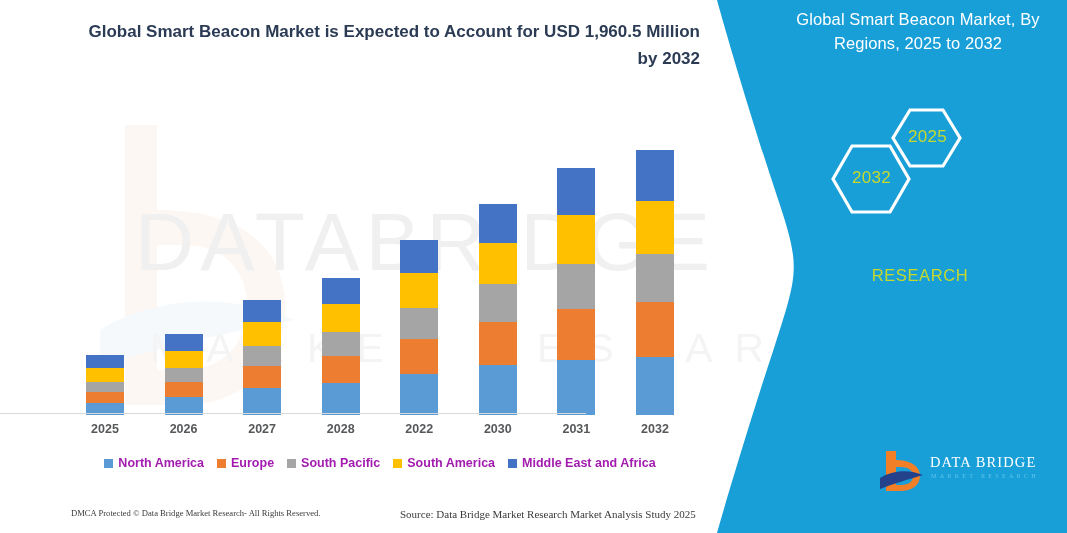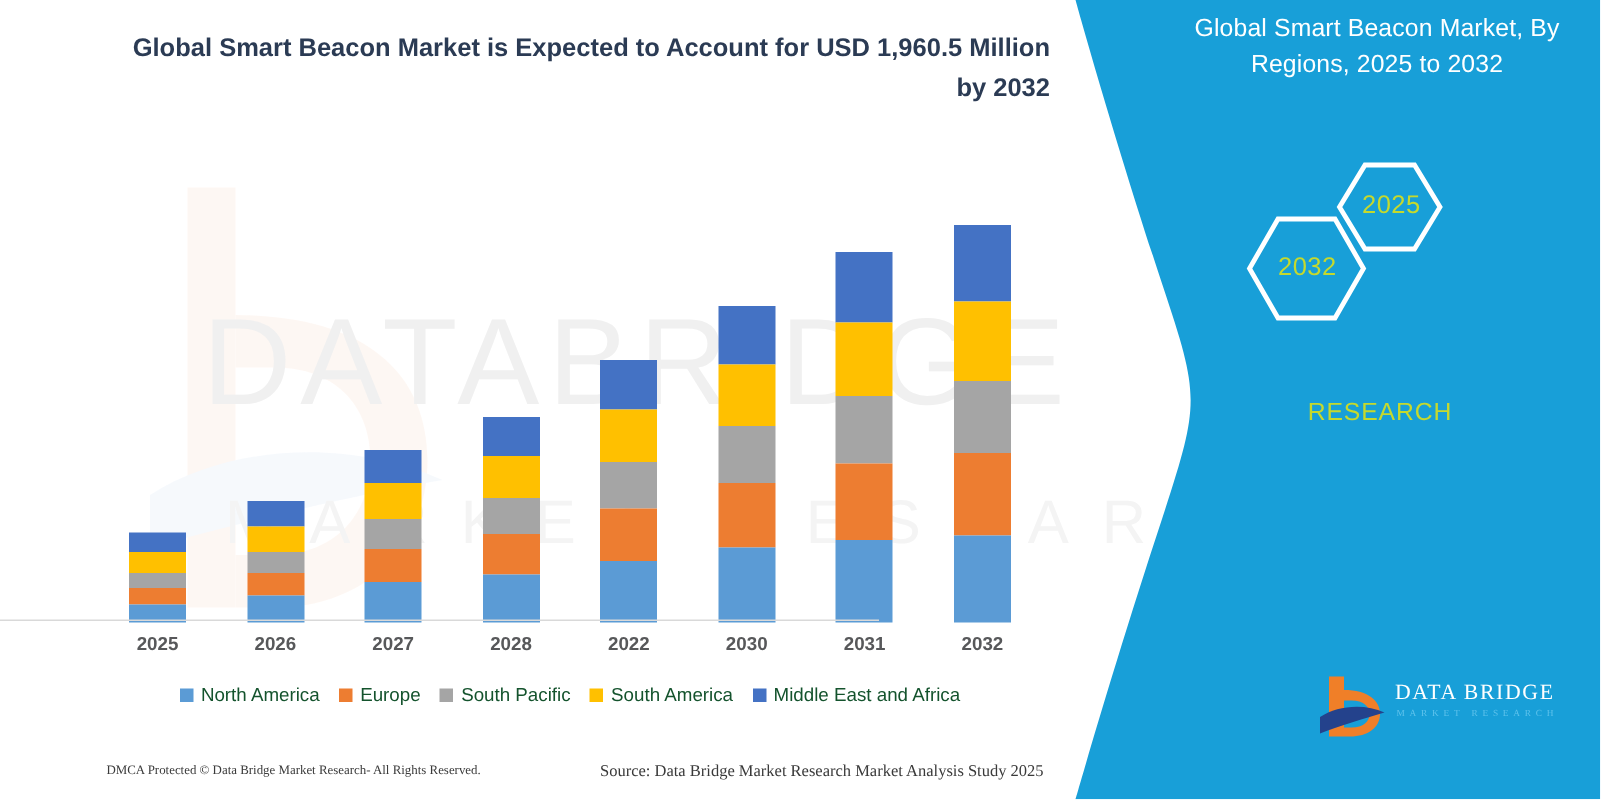--- a/index.html
+++ b/index.html
@@ -173,22 +173,22 @@
     display:flex;
     justify-content:center;
     align-items:center;
     gap:13px;
     flex-wrap:nowrap;
   }
   .legend-item { display:flex; align-items:center; gap:5px; }
   .legend-swatch { width:9px; height:9px; display:block; }
   .legend-text {
     font-size:12.5px;
-    font-weight:normal;
-    color:#14532d;
+    font-weight:bold;
+    color:#a21caf;
     white-space:nowrap;
   }
 
   
   .footer-left {
     position:absolute;
     left:71px; top:508px;
     font-size:8.6px;
     color:#3a3a3a;
     font-family:"Liberation Serif", serif;

